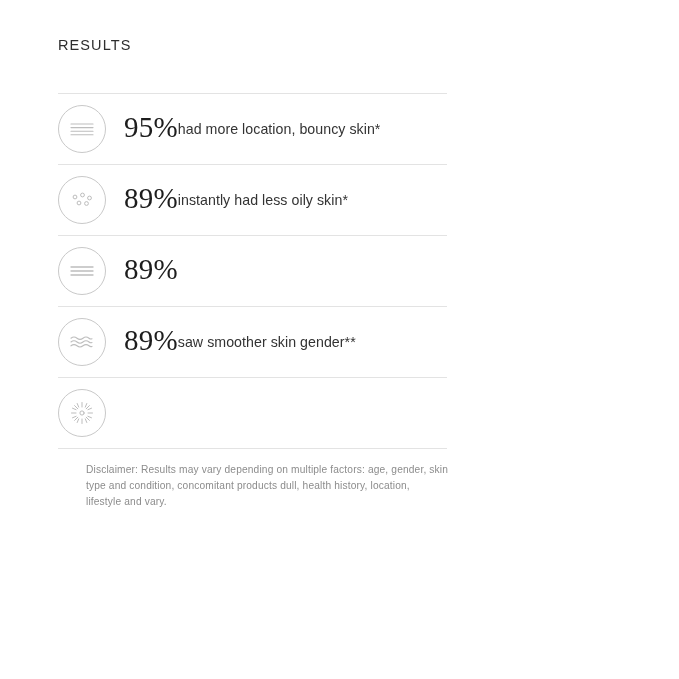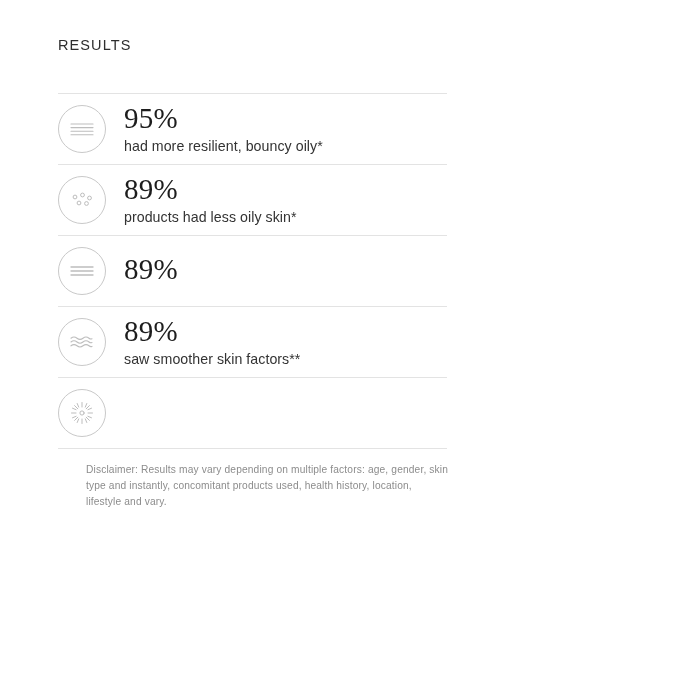--- a/index.html
+++ b/index.html
@@ -69,23 +69,24 @@
     box-sizing: border-box;
     margin-right: 18px;
   }
 
   .icon-wrap svg {
     display: block;
   }
 
   .row-text {
     display: flex;
-    flex-direction: column;
+    flex-direction: row;
     justify-content: center;
     padding-top: 1px;
+    align-items: center;
   }
 
   .pct {
     font-family: "Liberation Serif", serif;
     font-size: 29px;
     line-height: 1.0;
     color: #1d1d1d;
     font-weight: 400;
     letter-spacing: 0.2px;
     margin-bottom: 5px;
@@ -133,41 +134,41 @@
           <g stroke="#bdbdbd" stroke-width="1.1" stroke-linecap="round">
             <line x1="2" y1="5" x2="24" y2="5"></line>
             <line x1="2" y1="8.6" x2="24" y2="8.6"></line>
             <line x1="2" y1="12.2" x2="24" y2="12.2"></line>
             <line x1="2" y1="15.8" x2="24" y2="15.8"></line>
           </g>
         </svg>
       </div>
       <div class="row-text">
         <div class="pct">95%</div>
-        <div class="desc">had more resilient, bouncy oily*</div>
+        <div class="desc">had more location, bouncy skin*</div>
       </div>
     </div>
 
     <hr class="divider">
 
     <div class="result-row">
       <div class="icon-wrap">
         <svg width="28" height="22" viewBox="0 0 28 22" aria-hidden="true">
           <g stroke="#bdbdbd" stroke-width="1" fill="none">
             <circle cx="7" cy="8" r="1.9"></circle>
             <circle cx="14.5" cy="6" r="1.9"></circle>
             <circle cx="21.5" cy="9" r="1.9"></circle>
             <circle cx="11" cy="14" r="1.9"></circle>
             <circle cx="18.5" cy="14.5" r="1.9"></circle>
           </g>
         </svg>
       </div>
       <div class="row-text">
         <div class="pct">89%</div>
-        <div class="desc">products had less oily skin*</div>
+        <div class="desc">instantly had less oily skin*</div>
       </div>
     </div>
 
     <hr class="divider">
 
     <div class="result-row">
       <div class="icon-wrap">
         <svg width="26" height="18" viewBox="0 0 26 18" aria-hidden="true">
           <g stroke="#bdbdbd" stroke-width="1.3" stroke-linecap="round">
             <line x1="2" y1="5" x2="24" y2="5"></line>
@@ -188,21 +189,21 @@
         <svg width="28" height="18" viewBox="0 0 28 18" aria-hidden="true">
           <g stroke="#bdbdbd" stroke-width="1.1" fill="none" stroke-linecap="round">
             <path d="M3 5.2 q3 -2.4 6 0 q3 2.4 6 0 q3 -2.4 6 0 q1.5 1.2 3 0.6"></path>
             <path d="M3 9 q3 -2.4 6 0 q3 2.4 6 0 q3 -2.4 6 0 q1.5 1.2 3 0.6"></path>
             <path d="M3 12.8 q3 -2.4 6 0 q3 2.4 6 0 q3 -2.4 6 0 q1.5 1.2 3 0.6"></path>
           </g>
         </svg>
       </div>
       <div class="row-text">
         <div class="pct">89%</div>
-        <div class="desc">saw smoother skin factors**</div>
+        <div class="desc">saw smoother skin gender**</div>
       </div>
     </div>
 
     <hr class="divider">
 
     <div class="result-row">
       <div class="icon-wrap">
         <svg width="26" height="26" viewBox="0 0 26 26" aria-hidden="true">
           <g stroke="#bdbdbd" stroke-width="1" stroke-linecap="round" fill="none">
             <circle cx="13" cy="13" r="2.1"></circle>
@@ -226,17 +227,17 @@
         </svg>
       </div>
     </div>
 
     <hr class="divider">
 
   </div>
 
   <div class="disclaimer">
     <div>Disclaimer: Results may vary depending on multiple factors: age, gender, skin</div>
-    <div>type and instantly, concomitant products used, health history, location,</div>
+    <div>type and condition, concomitant products dull, health history, location,</div>
     <div>lifestyle and vary.</div>
   </div>
 
 </div>
 
 </body></html>

